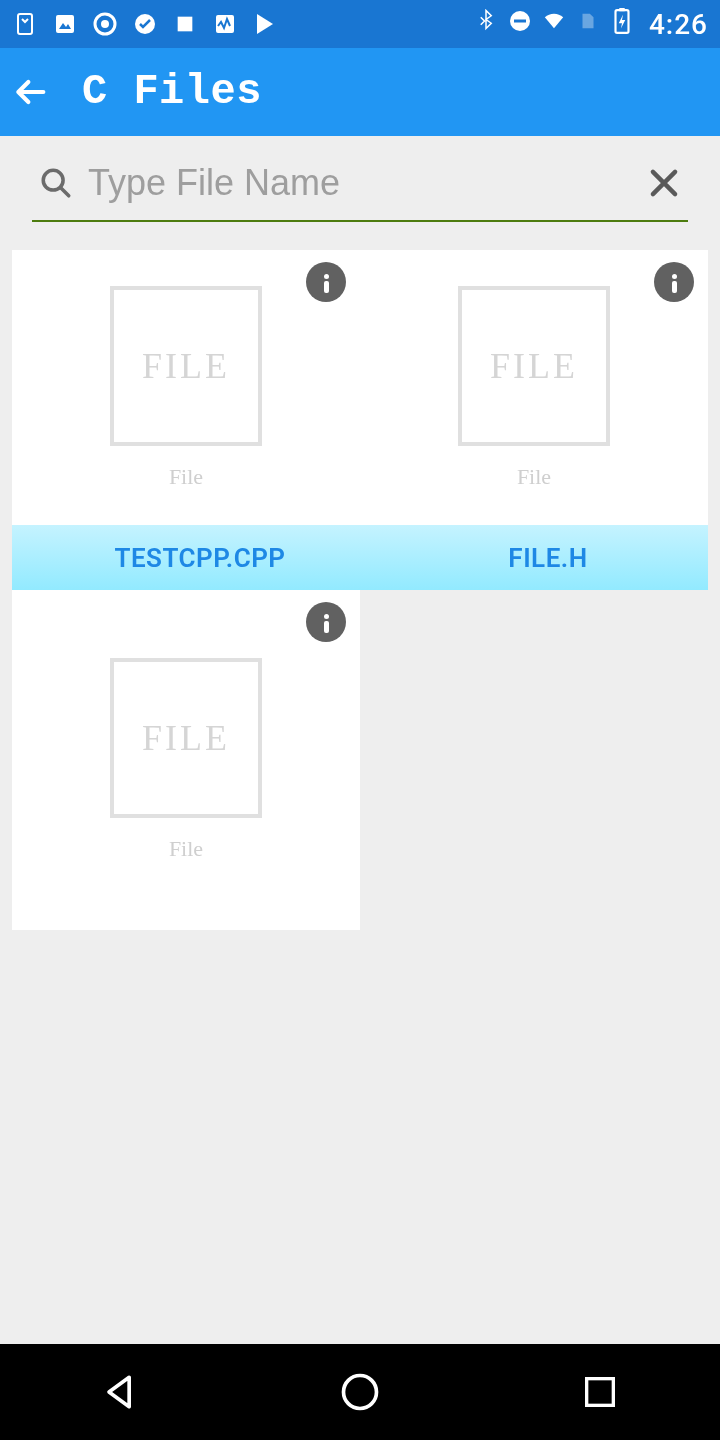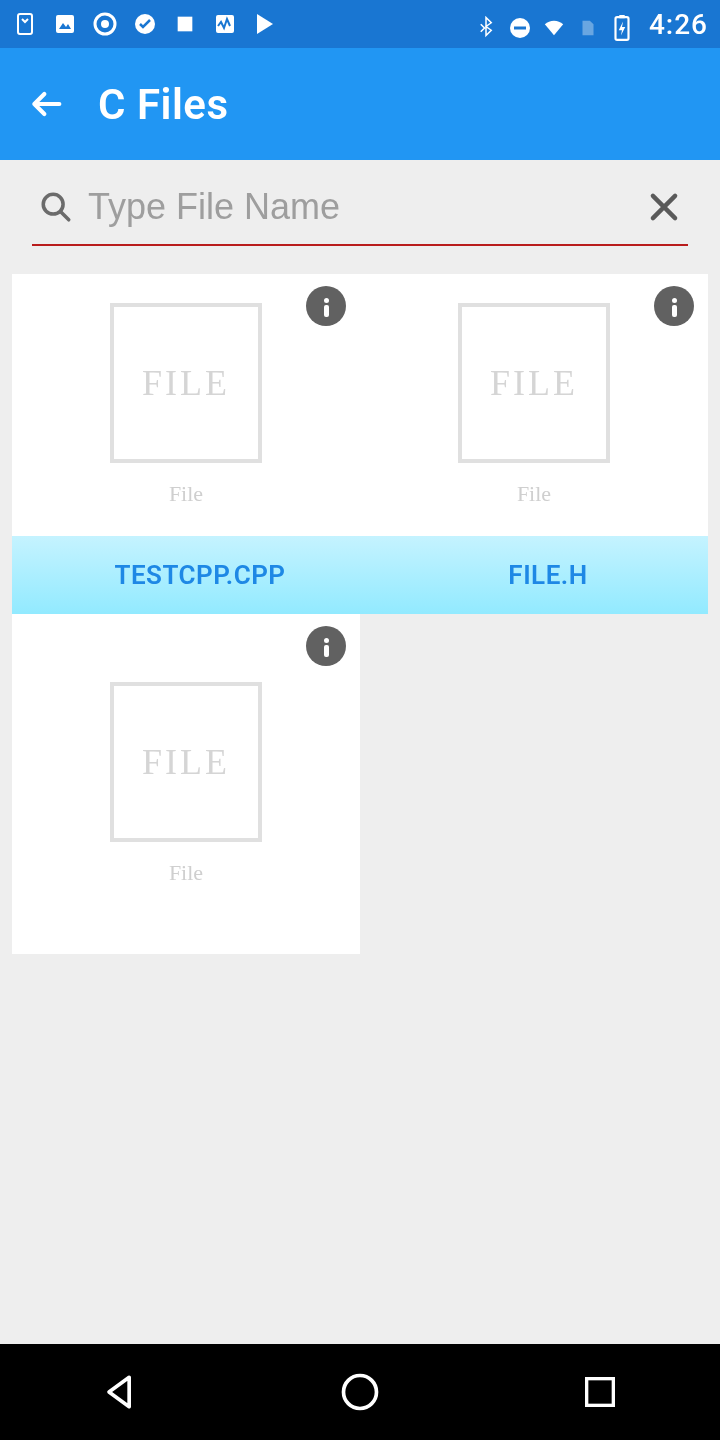--- a/index.html
+++ b/index.html
@@ -2,47 +2,47 @@
 <html><head>
 <meta charset="utf-8">
 <style>
 * { margin: 0; padding: 0; box-sizing: border-box; }
 html, body { width: 720px; height: 1440px; overflow: hidden; font-family: Roboto, Arial, sans-serif; }
 body { display: flex; flex-direction: column; background: #eeeeee; }
 
 
 .status-bar { height: 48px; background: #1976d2; color: #fff; display: flex; align-items: center; padding: 0 12px; font-size: 26px; font-weight: 500; }
 .status-left { display: flex; gap: 14px; align-items: center; }
-.status-right { margin-left: auto; display: flex; gap: 8px; align-items: flex-end; }
+.status-right { margin-left: auto; display: flex; gap: 8px; align-items: flex-start; }
 .status-icon { width: 26px; height: 26px; display: inline-flex; align-items: center; justify-content: center; }
 .clock { font-size: 28px; letter-spacing: 1px; margin-left: 6px; }
 
 
-.app-bar { height: 112px; background: #2196f3; display: flex; align-items: center; padding: 0 22px; }
+.app-bar { height: 88px; background: #2196f3; display: flex; align-items: center; padding: 0 6px; font-family: Liberation Mono, monospace; }
 .back-btn { width: 48px; height: 48px; display: flex; align-items: center; justify-content: center; }
 .app-title { color: #fff; font-size: 42px; font-weight: 600; margin-left: 28px; letter-spacing: 0.5px; }
 
 
-.search-row { margin: 22px 32px 18px 32px; position: relative; display: flex; align-items: center; border-bottom: 2px solid #b91c1c; padding-bottom: 12px; }
+.search-row { margin: 22px 32px 18px 32px; position: relative; display: flex; align-items: center; border-bottom: 2px solid #4d7c0f; padding-bottom: 12px; }
 .search-icon-wrap { width: 48px; height: 48px; display: flex; align-items: center; justify-content: center; margin-right: 8px; }
 .search-input { flex: 1; border: none; outline: none; background: transparent; font-size: 36px; color: #333; padding: 4px 0; }
 .search-input::placeholder { color: #9e9e9e; }
 .clear-btn { width: 48px; height: 48px; display: flex; align-items: center; justify-content: center; }
 
 
 .grid { flex: 1; padding: 10px 12px; display: grid; grid-template-columns: 1fr 1fr; align-content: start; }
 .card { background: #fff; position: relative; display: flex; flex-direction: column; height: 340px; }
 .info-btn { position: absolute; top: 12px; right: 14px; width: 40px; height: 40px; border-radius: 50%; background: #616161; display: flex; align-items: center; justify-content: center; }
 .info-dot { width: 5px; height: 5px; background: #fff; border-radius: 50%; position: relative; top: -6px; }
 .info-stem { width: 5px; height: 12px; background: #fff; position: absolute; top: 19px; border-radius: 2px; }
 .thumb-area { flex: 1; display: flex; flex-direction: column; align-items: center; justify-content: center; }
 .thumb-box { width: 152px; height: 160px; border: 4px solid #e0e0e0; display: flex; align-items: center; justify-content: center; }
 .thumb-text { font-family: Georgia, serif; font-size: 36px; letter-spacing: 3px; color: #d5d5d5; }
 .thumb-caption { font-family: Georgia, serif; font-size: 22px; color: #cfcfcf; margin-top: 18px; }
-.name-bar { height: 78px; background: linear-gradient(#c5f3ff, #92eaff); display: flex; align-items: center; justify-content: center; padding-left: 28px; }
+.name-bar { height: 65px; background: linear-gradient(#c5f3ff, #92eaff); display: flex; align-items: center; justify-content: center; padding-left: 28px; }
 .file-name { color: #1e88e5; font-size: 26px; font-weight: 600; letter-spacing: 0.5px; }
 
 
 .nav-bar { height: 96px; background: #000; display: flex; align-items: center; justify-content: space-around; }
 .nav-btn { width: 120px; height: 60px; display: flex; align-items: center; justify-content: center; }
 .sim-off { opacity: 0.35; }
 </style>
 </head>
 <body>
 

